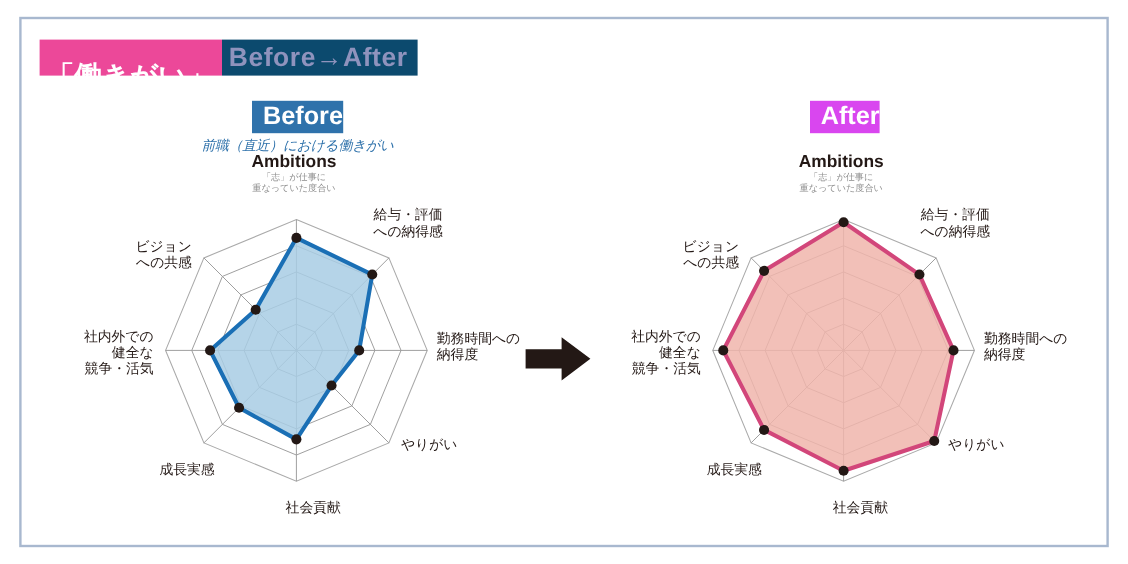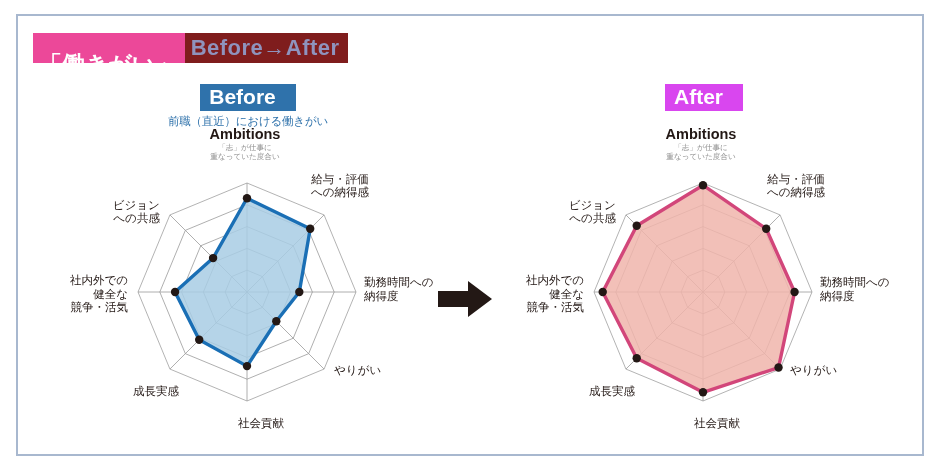--- a/index.html
+++ b/index.html
@@ -45,21 +45,21 @@
     color: #ffffff;
     font-size: 23px;
     font-weight: bold;
     line-height: 30px;
     padding: 16px 6px 0 6px;
     letter-spacing: 0px;
     white-space: nowrap;
     font-family: "DejaVu Sans", sans-serif;
   }
   .title-en {
-    background: #7f1d1d;
+    background: #0c4a6e;
     color: #8f93bd;
     font-size: 22px;
     font-weight: bold;
     line-height: 30px;
     padding: 0 8px 0 6px;
     white-space: nowrap;
     letter-spacing: 0.5px;
     font-family: "Liberation Sans", sans-serif;
   }
   
@@ -77,34 +77,34 @@
     top: 0;
     left: 0;
     width: 420px;
     text-align: center;
   }
   .badge {
     display: inline-block;
     font-size: 21px;
     font-weight: bold;
     color: #ffffff;
-    padding: 1px 20px 3px 9px;
+    padding: 1px 0 3px 9px;
     line-height: 23px;
     font-family: "Liberation Sans", sans-serif;
   }
   .badge-before { background: #2f72ab; }
   .badge-after  { background: #d946ef; }
   .subtitle {
     display: block;
     margin-top: 3px;
     font-size: 11.5px;
     font-family: "DejaVu Sans", sans-serif;
     letter-spacing: -0.2px;
   }
-  .sub-before { color: #2f72ab; }
+  .sub-before { color: #2f72ab; font-style: italic; }
   .sub-after  { color: #d24f7d; }
 
   .chart-holder {
     position: absolute;
     top: 44px;
     left: 0;
     width: 420px;
     height: 326px;
     text-align: center;
   }

